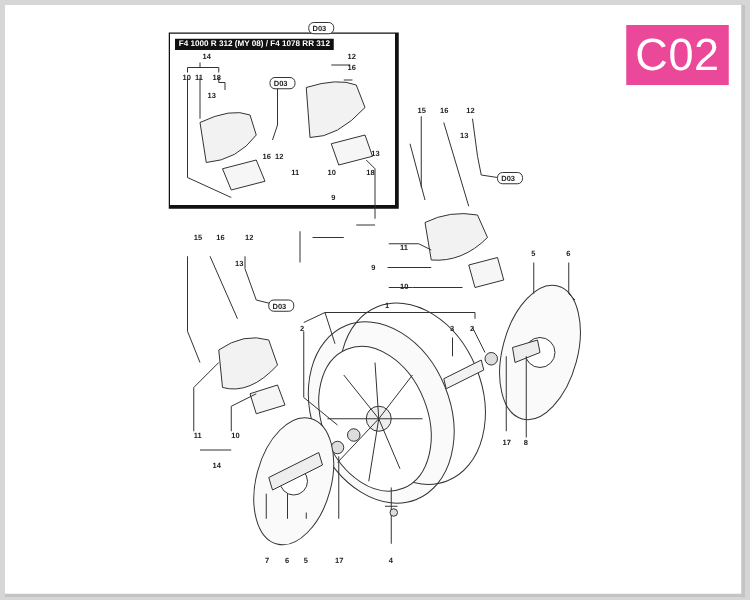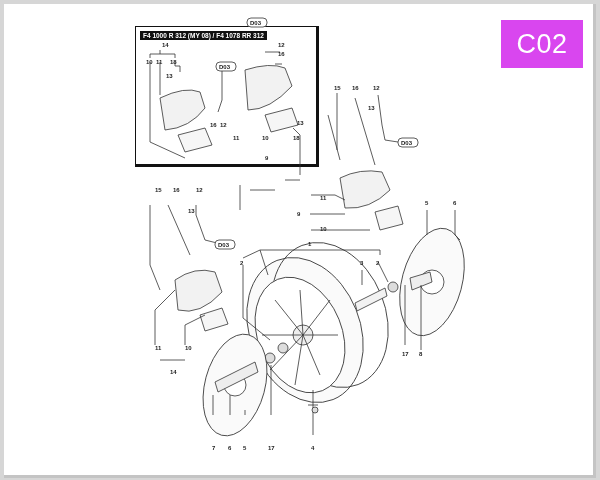--- a/index.html
+++ b/index.html
@@ -1,18 +1,18 @@
 <!DOCTYPE html>
 <html><head>
 <meta charset="utf-8">
 <style>
   html,body{margin:0;padding:0;}
   body{width:600px;height:480px;background:#d6d6d6;font-family:"Liberation Sans",sans-serif;position:relative;overflow:hidden;}
   .frame{position:absolute;left:4px;top:4px;width:589px;height:471px;background:#fff;border-right:3px solid #c4c4c4;border-bottom:3px solid #c4c4c4;}
-  .code-badge{position:absolute;left:501px;top:20px;width:82px;height:48px;background:#d946ef;color:#fff;font-size:27px;display:flex;align-items:center;justify-content:center;letter-spacing:0.5px;}
+  .code-badge{position:absolute;left:501px;top:20px;width:82px;height:48px;background:#ec4899;color:#fff;font-size:36px;display:flex;align-items:center;justify-content:center;letter-spacing:0.5px;}
   .inset{position:absolute;left:135px;top:26px;width:180px;height:137px;border:1.5px solid #111;border-right-width:3px;border-bottom-width:3px;background:#fff;}
   .inset-title{position:absolute;left:4px;top:4px;background:#111;color:#fff;font-size:6.5px;font-weight:bold;padding:1px 3px;white-space:nowrap;}
   svg.diagram{position:absolute;left:0;top:0;}
   .lbl{font-family:"Liberation Sans",sans-serif;font-size:6px;font-weight:bold;fill:#222;}
   .ref{font-family:"Liberation Sans",sans-serif;font-size:6px;font-weight:bold;fill:#222;}
 </style>
 </head>
 <body>
 
 <div class="frame"></div>

